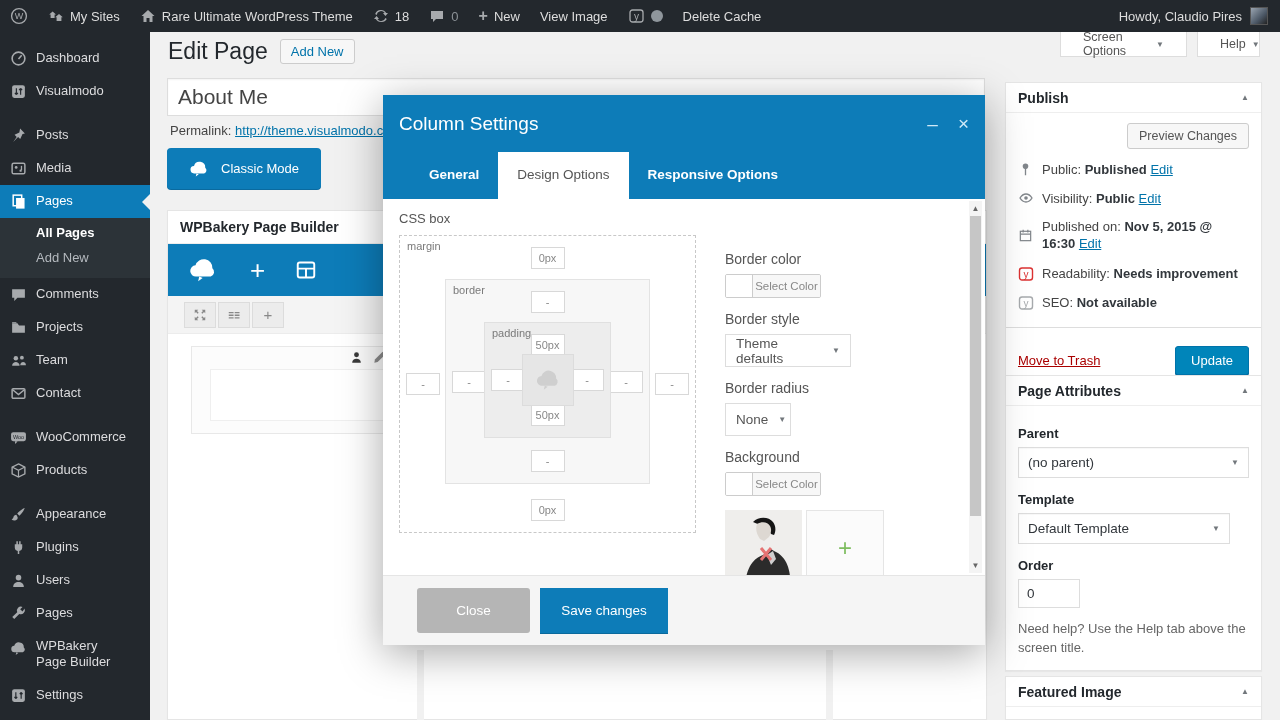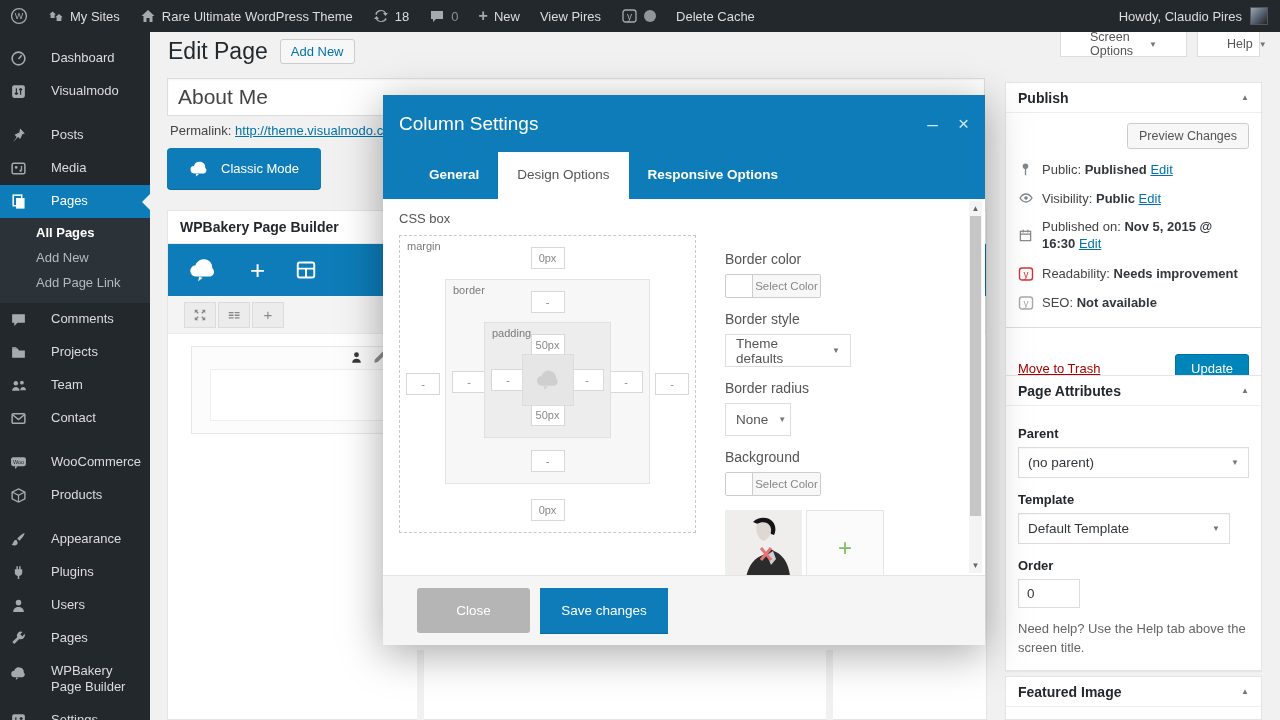--- a/index.html
+++ b/index.html
@@ -12,33 +12,33 @@
   .ab-item { display:flex; align-items:center; gap:6px; padding:0 10px; height:100%; color:#ddd; cursor:pointer; white-space:nowrap; }
   .ab-item .aicon { color:#a7aaad; }
   .ab-right { margin-left:auto; display:flex; align-items:center; gap:8px; padding-right:12px; color:#ddd; }
   .ab-count-dim { color:#8b9196; }
   .ab-dot { width:12px; height:12px; border-radius:50%; background:#8f969c; }
   .avatar { width:18px; height:18px; background:linear-gradient(135deg,#9aa5b1,#4c5866 60%,#222); border:1px solid #555; }
   .plus-glyph { font-size:16px; font-weight:bold; color:#a7aaad; line-height:1; }
 
   
   #sidemenu { position:absolute; left:0; top:32px; width:150px; height:688px; background:#23282d; color:#dcdcde; font-size:13px; z-index:150; padding-top:10px; }
-  .m-item { display:flex; align-items:center; gap:24px; padding:8px 8px 8px 10px; color:#dcdcde; cursor:pointer; position:relative; line-height:1.25; }
+  .m-item { display:flex; align-items:center; gap:9px; padding:8px 8px 8px 10px; color:#dcdcde; cursor:pointer; position:relative; line-height:1.25; }
   .m-item .micon { color:#a7aaad; flex:0 0 17px; }
   .m-item.active { background:#0d7cb8; color:#fff; }
   .m-item.active .micon { color:#fff; }
   .m-item.active::after { content:""; position:absolute; right:0; top:50%; margin-top:-8px; border:8px solid transparent; border-right-color:#f1f1f1; }
   .m-sep { height:11px; }
   .m-sub { padding:2px 0 8px 0; background:#2c3338; }
   .m-sub .s-item { padding:5px 10px 5px 36px; color:#b4b9be; cursor:pointer; }
   .m-sub .s-item.current { color:#fff; font-weight:bold; }
 
   
   #contentbg { position:absolute; left:150px; top:32px; width:1130px; height:688px; background:#f1f1f1; }
-  .toptab { position:absolute; top:32px; height:25px; background:#fff; border:1px solid #ddd; border-top:none; display:flex; align-items:center; gap:6px; padding:0 29px; font-size:12.5px; color:#555; cursor:pointer; }
+  .toptab { position:absolute; top:32px; height:25px; background:#fff; border:1px solid #ddd; border-top:none; display:flex; align-items:center; gap:6px; padding:0 22px; font-size:12.5px; color:#555; cursor:pointer; }
   .caret { font-size:8px; color:#72777c; }
   #pageheading { position:absolute; left:168px; top:38px; display:flex; align-items:center; gap:12px; }
   #pageheading h1 { font-size:23px; font-weight:400; color:#23282d; }
   .btn-addnew { background:#f7f7f7; border:1px solid #ccc; border-radius:3px; color:#0073aa; font-size:13px; padding:4px 10px; cursor:pointer; }
   #titlebox { position:absolute; left:167px; top:78px; width:818px; height:38px; }
   #titlebox input { width:100%; height:100%; border:1px solid #ddd; box-shadow:inset 0 1px 2px rgba(0,0,0,.05); padding:3px 10px; font-size:21px; color:#444; font-family:"Liberation Sans",sans-serif; background:#fff; }
   #permalinkrow { position:absolute; left:170px; top:123px; font-size:13px; color:#444; width:812px; white-space:nowrap; overflow:hidden; }
   #permalinkrow a { color:#0073aa; }
   #classicbtn { position:absolute; left:167px; top:148px; height:41px; background:#0d7cb8; border:none; border-radius:4px; color:#fff; font-size:13px; padding:0 22px; display:flex; align-items:center; gap:12px; cursor:pointer; box-shadow:0 1px 0 #0a6a9f; }
 
@@ -59,21 +59,21 @@
 
   
   .panel { position:absolute; width:257px; background:#fff; border:1px solid #e5e5e5; box-shadow:0 1px 1px rgba(0,0,0,.04); }
   .p-head { height:30px; display:flex; align-items:center; justify-content:space-between; padding:0 12px; font-size:14px; font-weight:bold; color:#23282d; border-bottom:1px solid #eee; cursor:pointer; }
   .p-body { padding:10px 12px 12px; font-size:13px; color:#444; }
   .prow { display:flex; align-items:center; gap:8px; margin:13px 0; }
   .prow .picon { color:#82878c; flex:0 0 16px; }
   .prow b { color:#32373c; }
   .prow a, .editlink { color:#0073aa; text-decoration:underline; cursor:pointer; }
   .btn-secondary { background:#f7f7f7; border:1px solid #ccc; border-radius:3px; color:#555; font-size:12.5px; padding:5px 11px; cursor:pointer; }
-  .p-foot { border-top:1px solid #ddd; padding:26px 12px; display:flex; align-items:center; justify-content:space-between; }
+  .p-foot { border-top:1px solid #ddd; padding:18px 12px; display:flex; align-items:center; justify-content:space-between; }
   .trash { color:#a00; text-decoration:underline; font-size:13px; cursor:pointer; }
   .btn-update { background:#0085ba; border:1px solid #0073aa; border-radius:3px; color:#fff; font-size:13px; padding:6px 15px; cursor:pointer; box-shadow:0 1px 0 #006799; }
   .field-label { font-weight:bold; color:#23282d; margin:10px 0 6px; font-size:13px; }
   .fake-select { border:1px solid #ddd; background:#fff; height:31px; display:flex; align-items:center; justify-content:space-between; padding:0 9px; font-size:13.5px; color:#32373c; cursor:pointer; box-shadow:inset 0 1px 1px rgba(0,0,0,.03); }
   .order-input { width:62px; height:29px; border:1px solid #ddd; padding:0 8px; font-size:13.5px; color:#32373c; font-family:"Liberation Sans",sans-serif; }
   .helptext { color:#666; font-size:13px; line-height:1.45; margin-top:12px; }
 
   
   #modal { position:absolute; left:383px; top:95px; width:602px; height:550px; background:#fff; z-index:300; box-shadow:0 8px 40px rgba(0,0,0,.35); }
   .mo-head { position:absolute; left:0; top:0; right:0; height:57px; background:#0d7cb8; color:#fff; display:flex; align-items:center; padding:0 16px; }
@@ -158,21 +158,21 @@
             <path d="M2 3h12v8H7l-3 3v-3H2z"></path>
           </svg>
       </span>
       <span class="ab-count-dim">0</span>
     </div>
     <div class="ab-item">
       <span class="plus-glyph">+</span>
       <span>New</span>
     </div>
     <div class="ab-item">
-      <span>View Pires</span>
+      <span>View Image</span>
     </div>
     <div class="ab-item">
       <span class="aicon">
         <svg width="17" height="16" viewBox="0 0 16 16">
             <rect x="1.5" y="2" width="13" height="12" rx="2.5" fill="none" stroke="currentColor" stroke-width="1.3"></rect>
             <text x="8" y="11.5" font-size="10" text-anchor="middle" fill="currentColor">y</text>
           </svg>
       </span>
       <span class="ab-dot"></span>
     </div>
@@ -230,21 +230,20 @@
         <svg width="17" height="17" viewBox="0 0 16 16">
           <rect x="3" y="2" width="8" height="10" fill="none" stroke="currentColor" stroke-width="1.4"></rect>
           <rect x="5.7" y="4.7" width="8" height="10" fill="currentColor"></rect>
         </svg>
       </span>
     <span>Pages</span>
   </div>
   <div class="m-sub">
     <div class="s-item current">All Pages</div>
     <div class="s-item">Add New</div>
-    <div class="s-item">Add Page Link</div>
   </div>
   <div class="m-item">
     <span class="micon">
         <svg width="17" height="17" viewBox="0 0 16 16" fill="currentColor">
           <path d="M2 3h12v8H7l-3 3v-3H2z"></path>
         </svg>
       </span>
     <span>Comments</span>
   </div>
   <div class="m-item">

